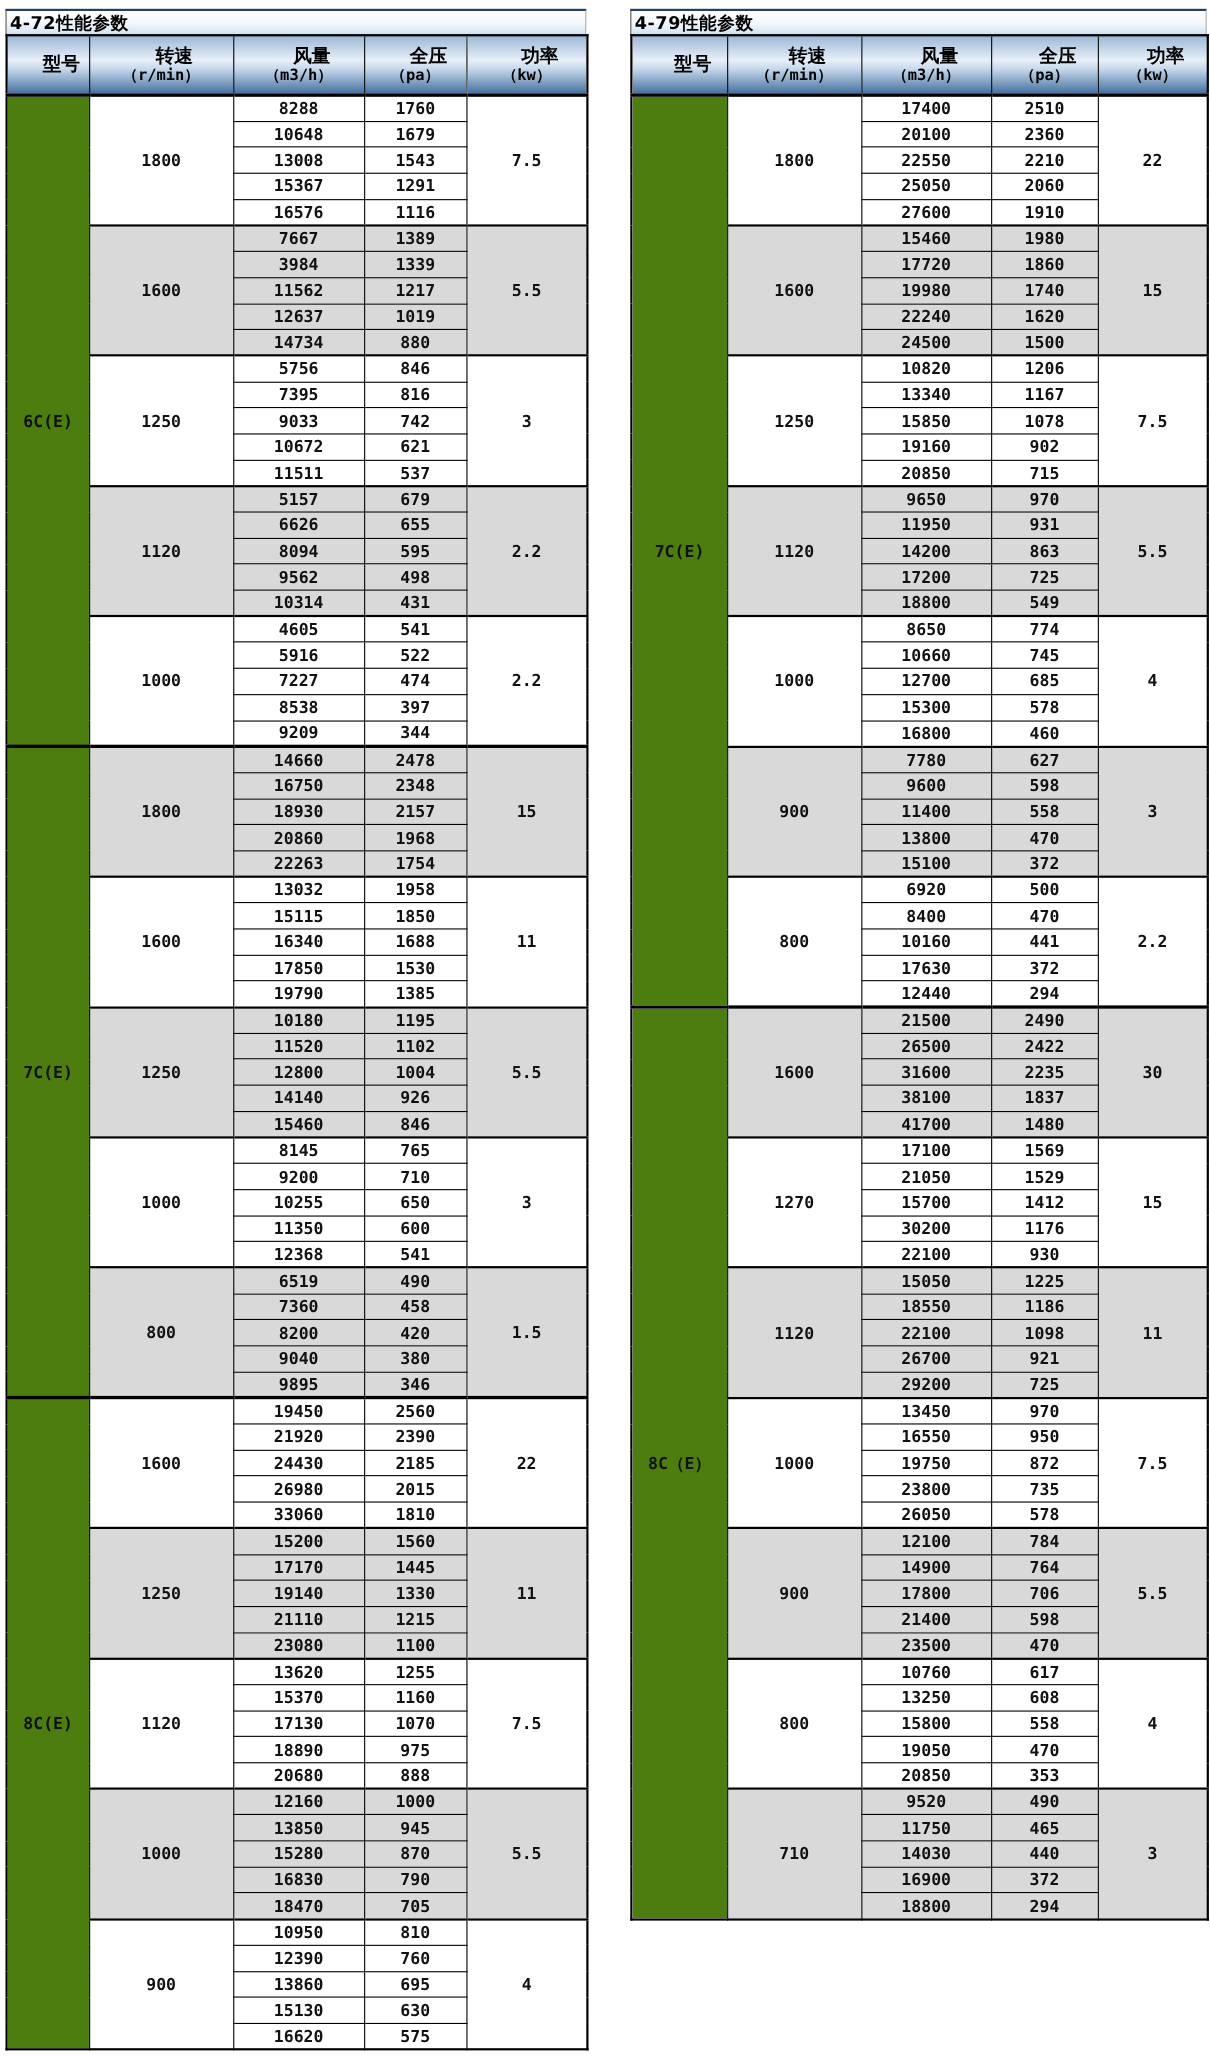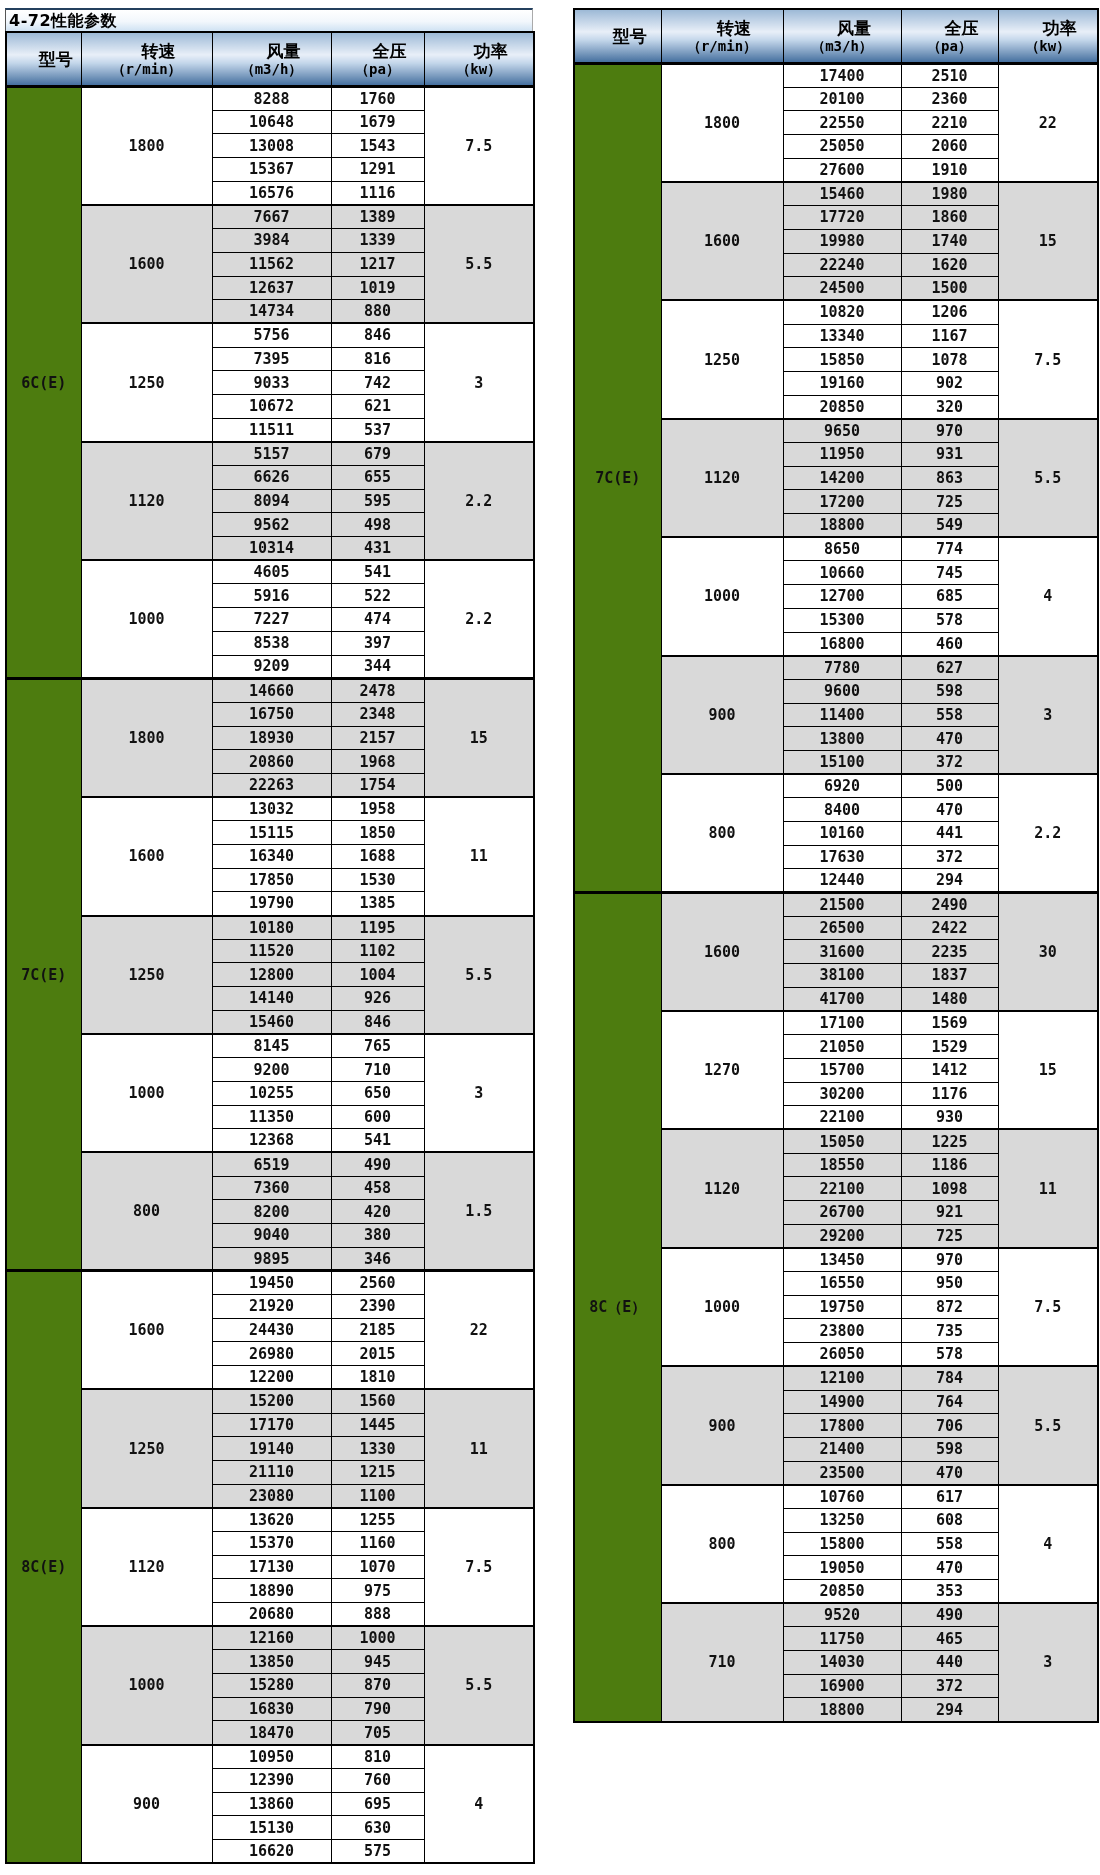--- a/index.html
+++ b/index.html
@@ -344,21 +344,21 @@
           </tr>
           <tr class="data-row">
             <td class="flow-cell bg-white">24430</td>
             <td class="pressure-cell bg-white">2185</td>
           </tr>
           <tr class="data-row">
             <td class="flow-cell bg-white">26980</td>
             <td class="pressure-cell bg-white">2015</td>
           </tr>
           <tr class="data-row">
-            <td class="flow-cell bg-white">12200</td>
+            <td class="flow-cell bg-white">33060</td>
             <td class="pressure-cell bg-white">1810</td>
           </tr>
           <tr class="data-row block-start">
             <td class="speed-cell bg-gray" rowspan="5">1250</td>
             <td class="flow-cell bg-gray">15200</td>
             <td class="pressure-cell bg-gray">1560</td>
             <td class="power-cell bg-gray" rowspan="5">11</td>
           </tr>
           <tr class="data-row">
             <td class="flow-cell bg-gray">17170</td>
@@ -439,20 +439,21 @@
             <td class="pressure-cell bg-white">630</td>
           </tr>
           <tr class="data-row">
             <td class="flow-cell bg-white">16620</td>
             <td class="pressure-cell bg-white">575</td>
           </tr>
         </tbody>
       </table>
     </div>
     <div class="perf-table" id="table-479">
+      <div class="table-title">4-79性能参数</div>
       <table class="perf">
         <colgroup>
           <col style="width:87px">
           <col style="width:122px">
           <col style="width:118px">
           <col style="width:97px">
           <col style="width:100px">
         </colgroup>
         <thead>
           <tr>
@@ -536,21 +537,21 @@
           <tr class="data-row">
             <td class="flow-cell bg-white">15850</td>
             <td class="pressure-cell bg-white">1078</td>
           </tr>
           <tr class="data-row">
             <td class="flow-cell bg-white">19160</td>
             <td class="pressure-cell bg-white">902</td>
           </tr>
           <tr class="data-row">
             <td class="flow-cell bg-white">20850</td>
-            <td class="pressure-cell bg-white">320</td>
+            <td class="pressure-cell bg-white">715</td>
           </tr>
           <tr class="data-row block-start">
             <td class="speed-cell bg-gray" rowspan="5">1120</td>
             <td class="flow-cell bg-gray">9650</td>
             <td class="pressure-cell bg-gray">970</td>
             <td class="power-cell bg-gray" rowspan="5">5.5</td>
           </tr>
           <tr class="data-row">
             <td class="flow-cell bg-gray">11950</td>
             <td class="pressure-cell bg-gray">931</td>

